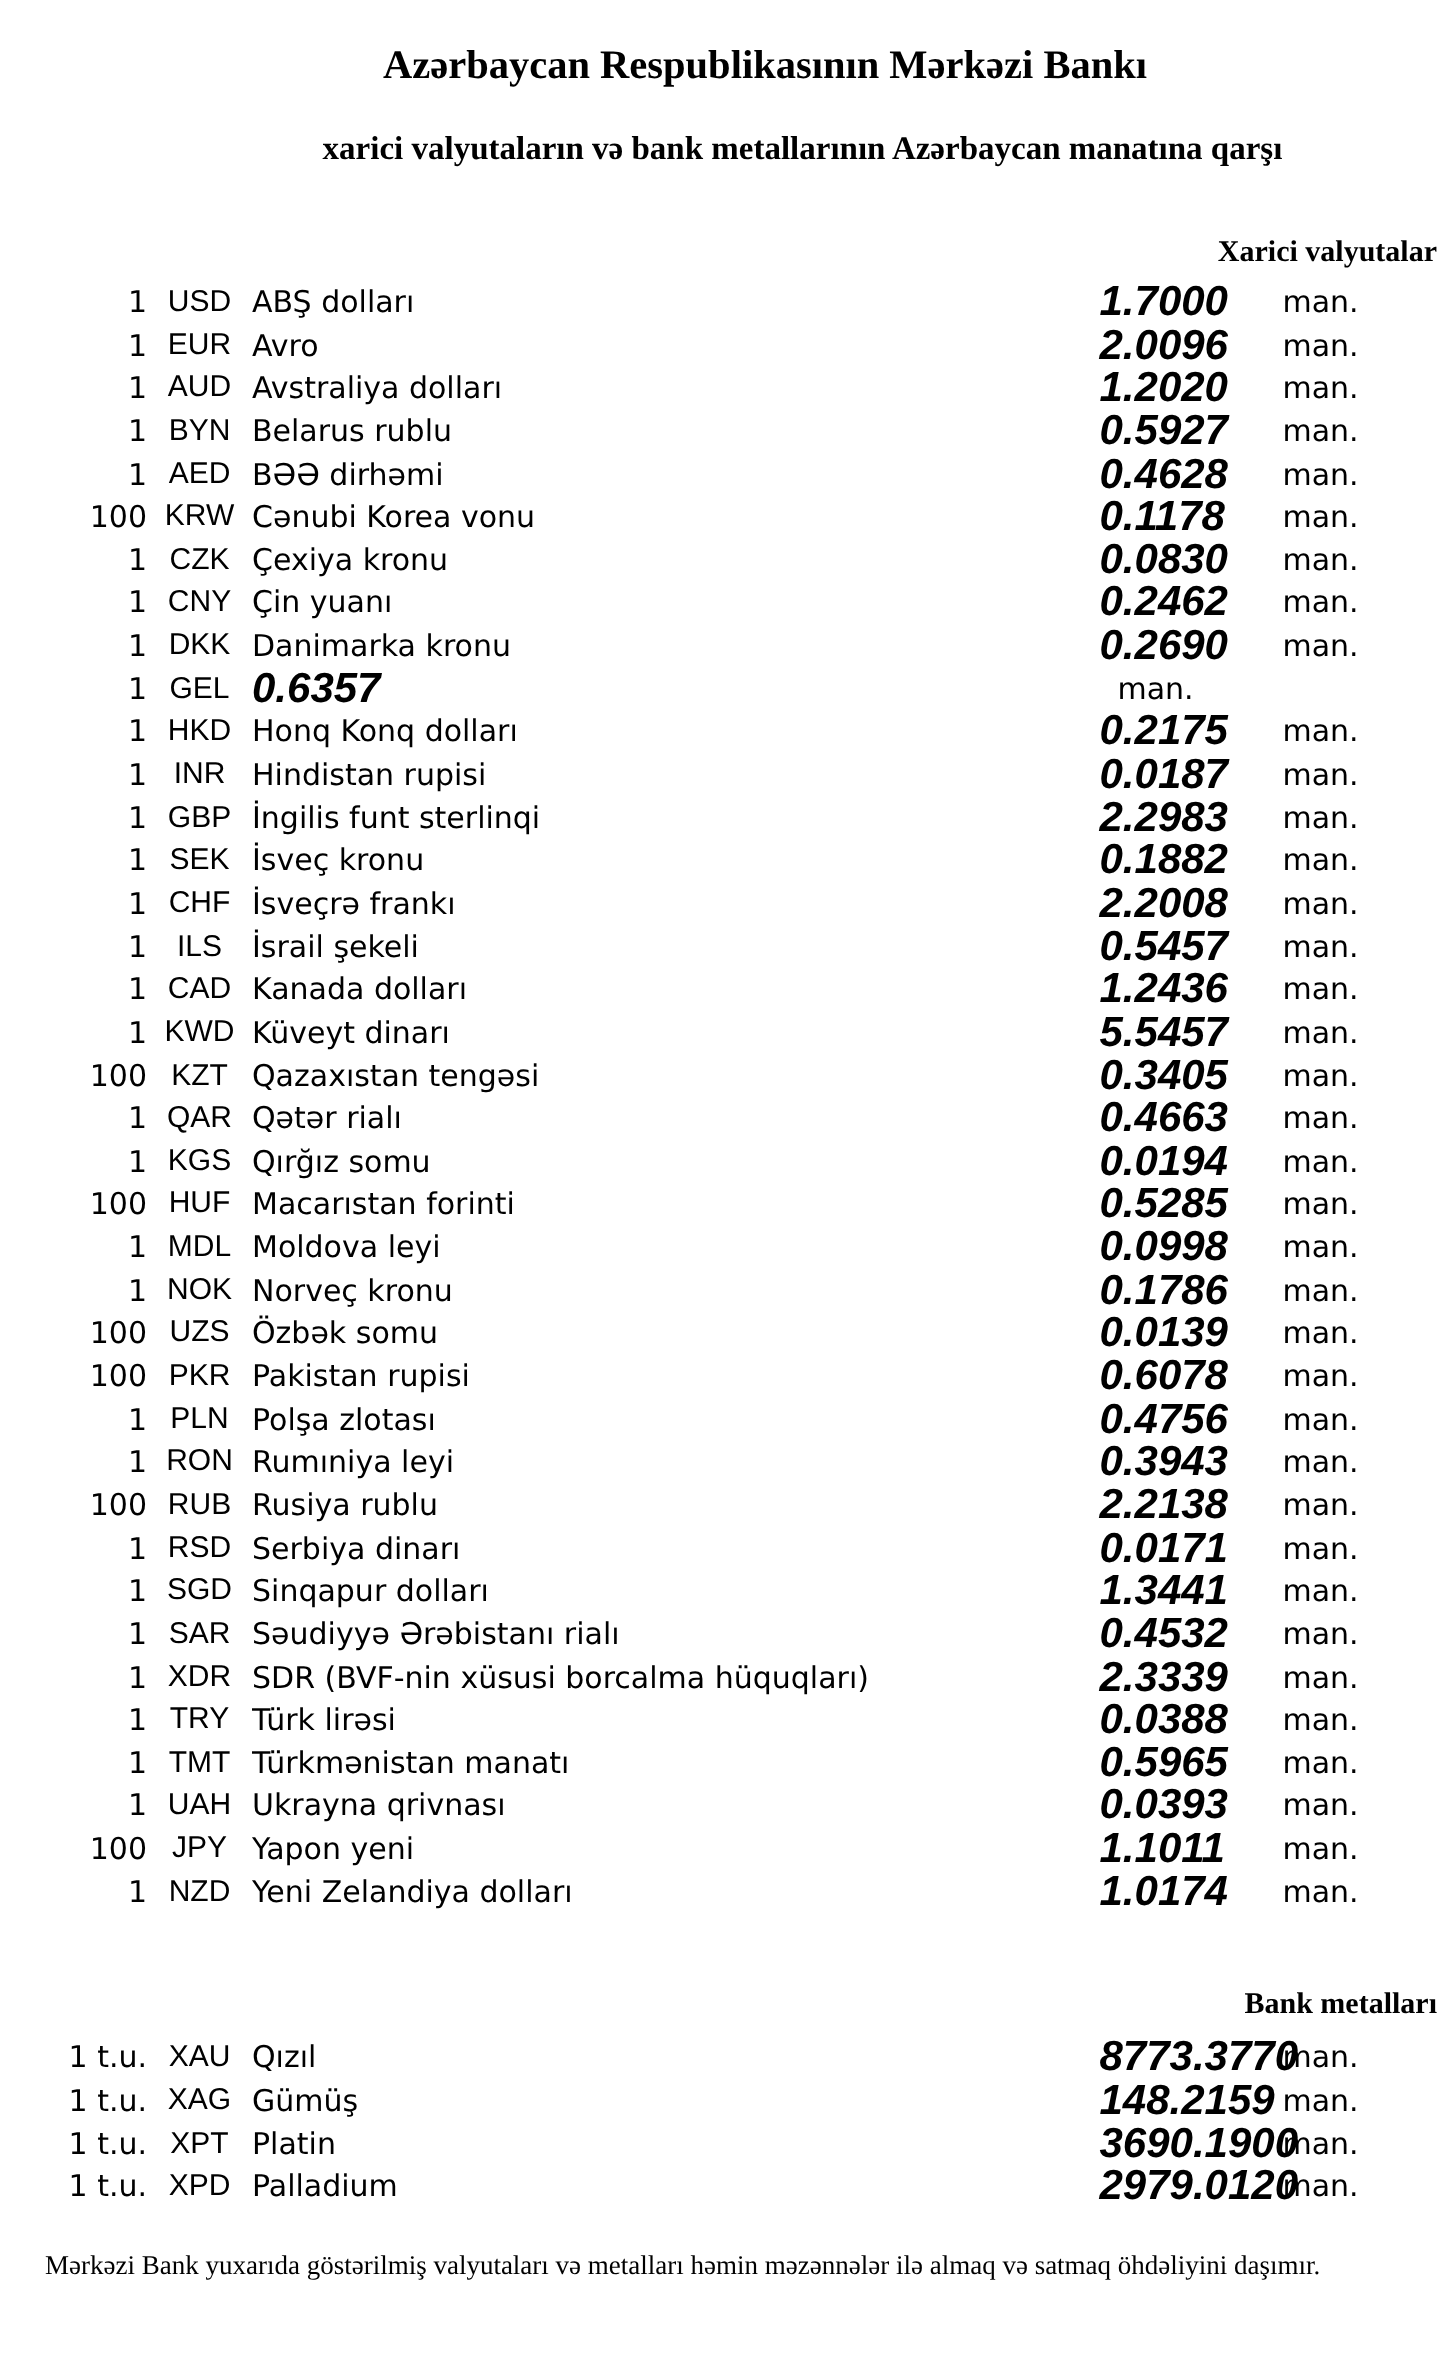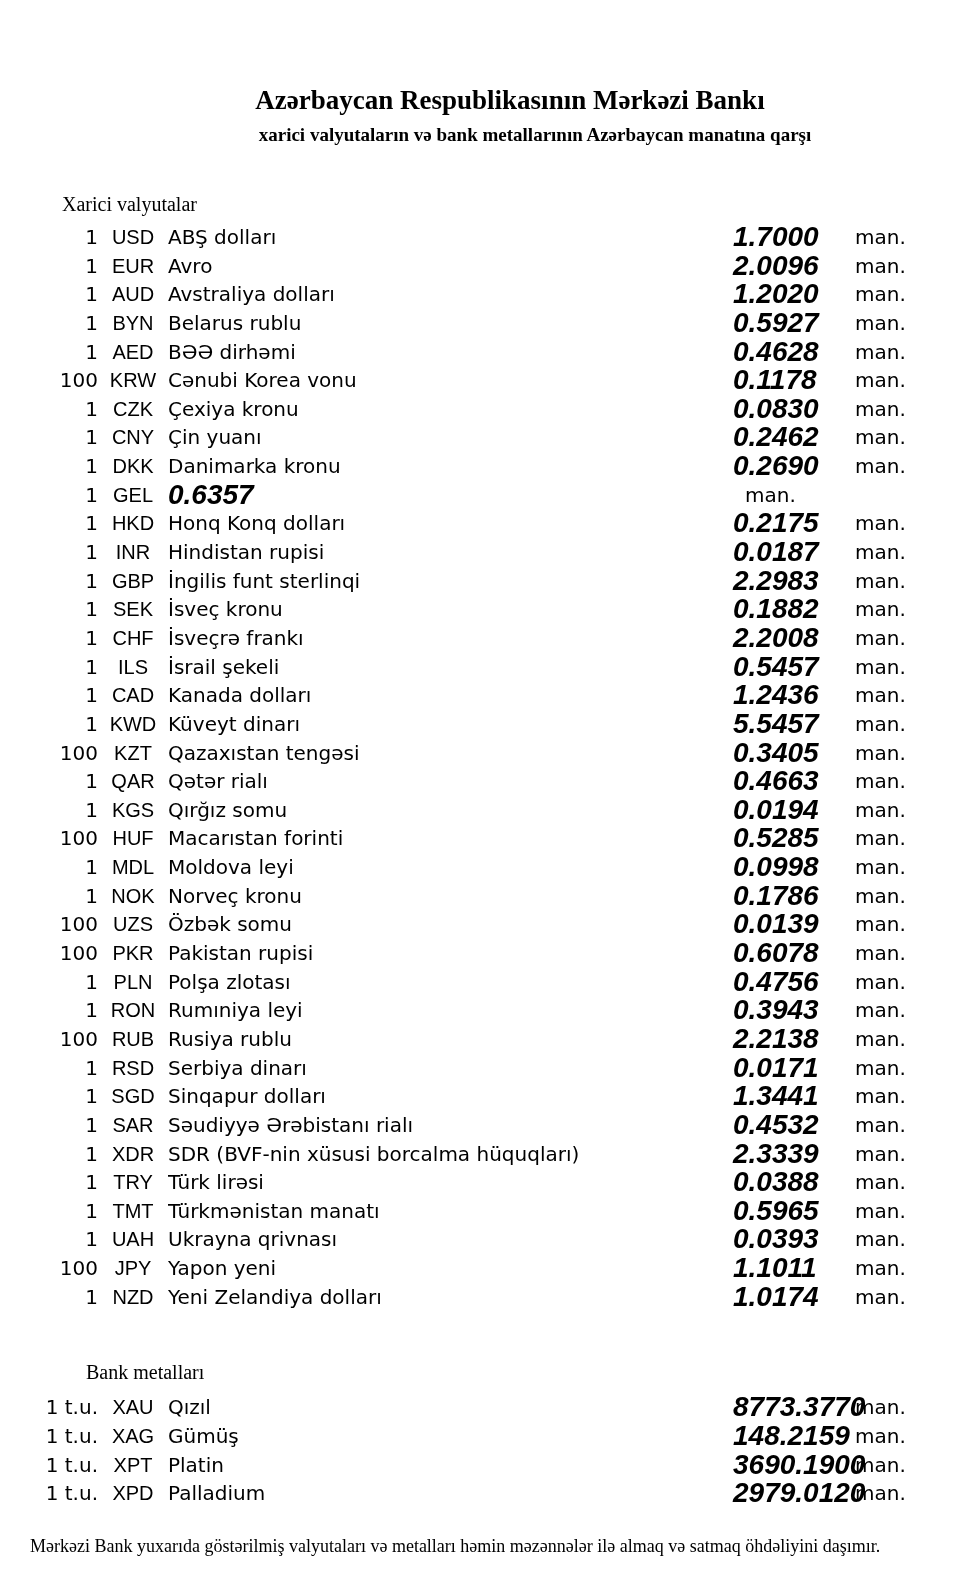--- a/index.html
+++ b/index.html
@@ -10,49 +10,49 @@
   }
   body {
     height: 1586px;
     overflow: hidden;
     font-family: "DejaVu Sans", sans-serif;
   }
   .page {
     width: 958px;
     height: 1416px;
     background: #ffffff;
-    padding-top: 84px;
+    padding-top: 27px;
   }
   .header {
     padding-left: 62px;
     text-align: center;
     font-family: "Liberation Serif", serif;
     font-weight: bold;
   }
   .doc-title {
     font-size: 27px;
     line-height: 32px;
   }
   .date-line {
     font-size: 20px;
     line-height: 26px;
     margin-top: 12px;
     padding-left: 78px;
   }
   .doc-subtitle {
-    font-size: 19px;
+    font-size: 22px;
     line-height: 27px;
-    margin-top: 5px;
+    margin-top: 26px;
     padding-left: 50px;
   }
   .section-title {
     padding-left: 62px;
-    text-align: left;
+    text-align: right;
     font-family: "Liberation Serif", serif;
-    font-weight: normal;
+    font-weight: bold;
     font-size: 20px;
     line-height: 26px;
   }
   .section-title.currencies { margin-top: 43px; }
   .section-title.metals { margin-top: 48px; padding-left: 86px; }
   .rate-table { margin-top: 6px; }
   .rate-table.metals-table { margin-top: 8px; }
   .rate-row {
     display: grid;
     grid-template-columns: 98px 70px 1fr 110px 62px;

